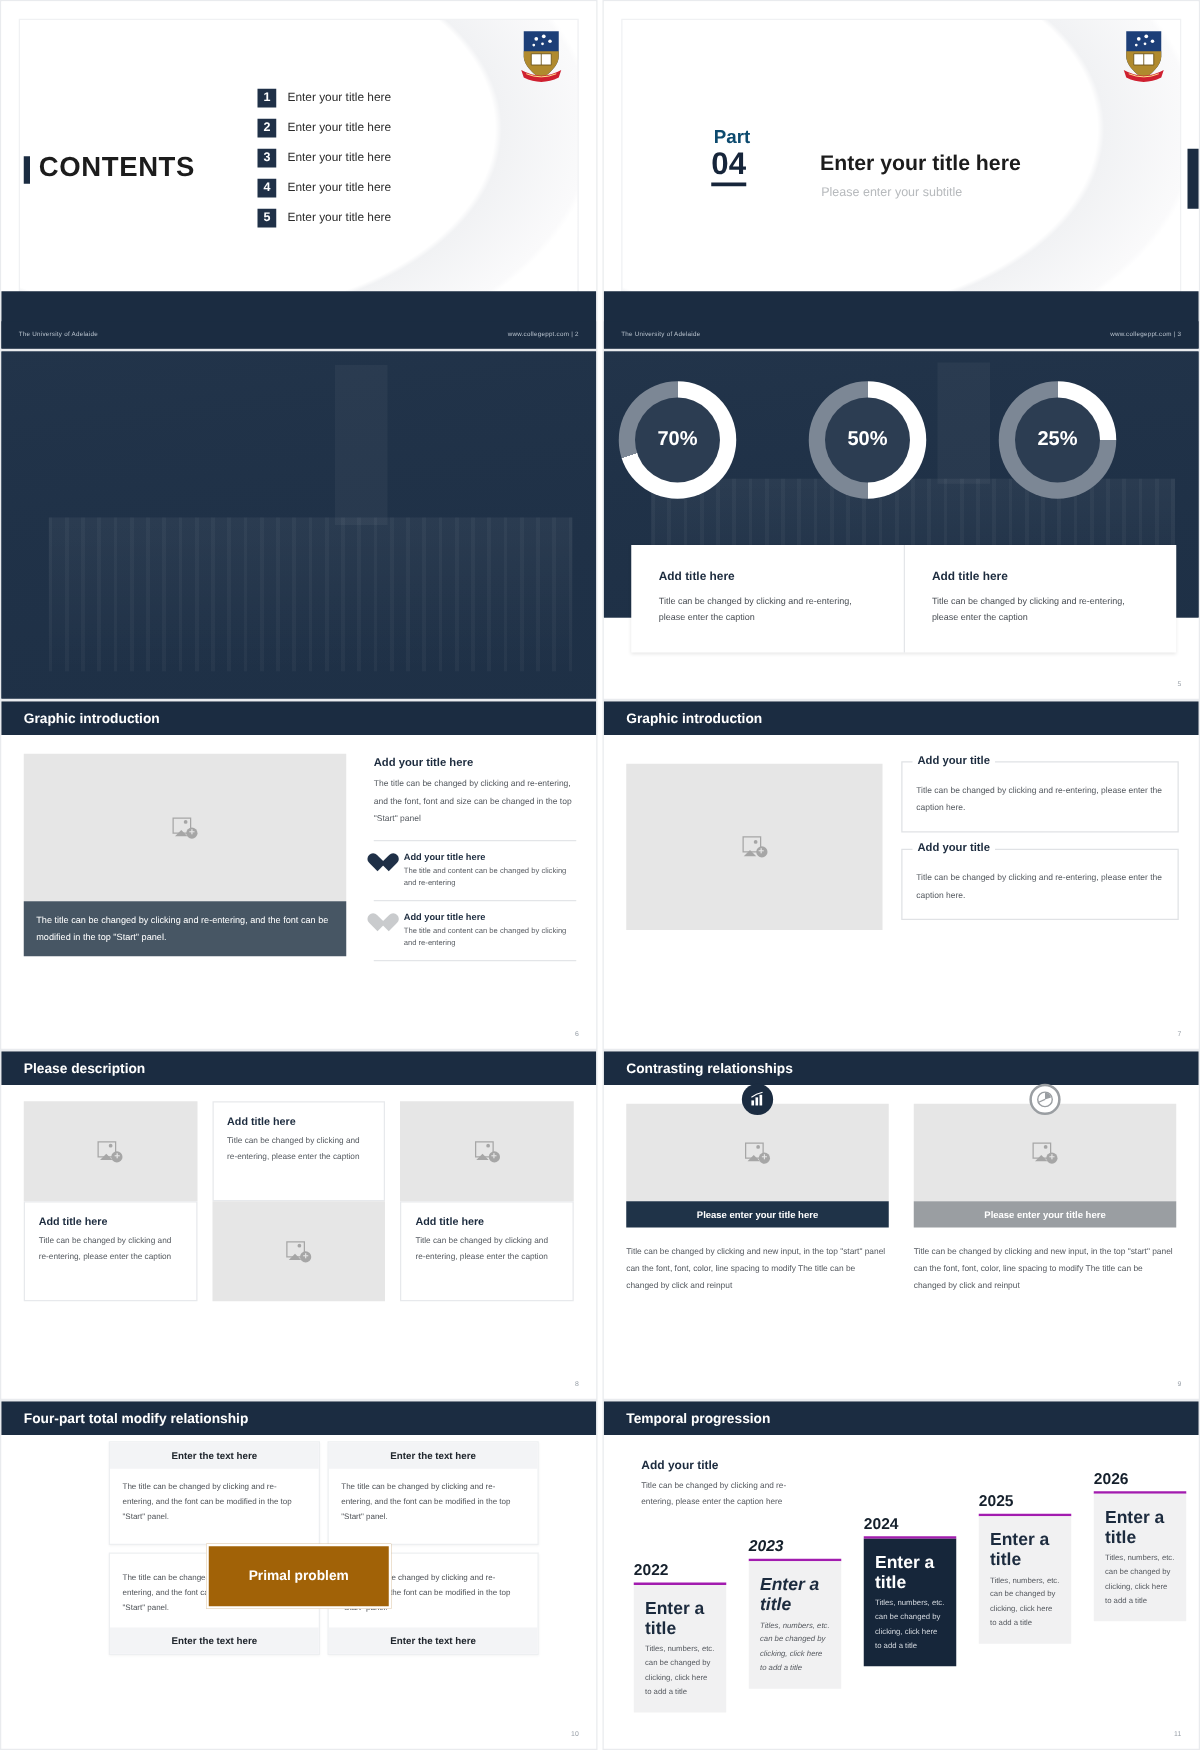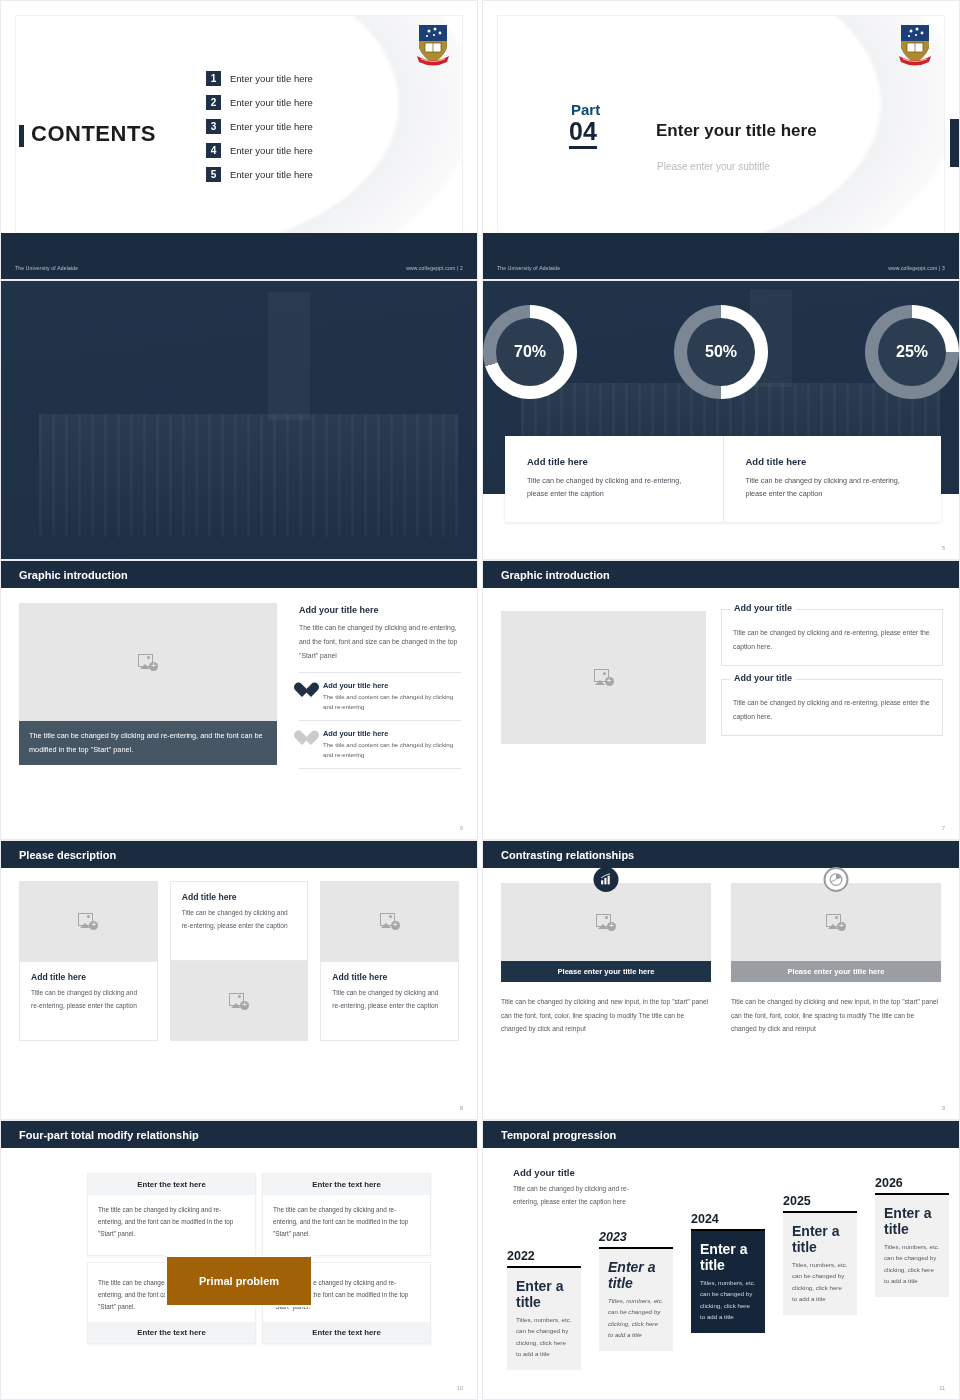--- a/index.html
+++ b/index.html
@@ -28,34 +28,34 @@
   .contents-tick { position:absolute; left:18px; top:124px; width:5px; height:22px; background:#1b2c41; }
   .contents-word { position:absolute; left:30px; top:120px; font-size:22px; font-weight:bold; color:#1c1c1c; letter-spacing:.5px; }
   .toc { position:absolute; left:205px; top:70px; display:flex; flex-direction:column; gap:9px; }
   .toc-row { display:flex; align-items:center; gap:9px; }
   .toc-num { width:15px; height:15px; background:#1f3047; color:#fff; font-size:10px; font-weight:bold; display:flex; align-items:center; justify-content:center; }
   .toc-lbl { font-size:9.5px; color:#2b2b2b; }
 
   .part-word { position:absolute; left:88px; top:100px; font-size:15px; font-weight:bold; color:#0c4a6e; }
   .part-num { position:absolute; left:86px; top:118px; font-size:25px; font-weight:bold; color:#16253a; border-bottom:3px solid #16253a; padding-bottom:2px; line-height:1; }
   .part-title { position:absolute; left:173px; top:120px; font-size:17px; font-weight:bold; color:#1c1c1c; }
-  .part-sub { position:absolute; left:174px; top:148px; font-size:10px; color:#b7babd;margin-top:12px; }
+  .part-sub { position:absolute; left:174px; top:148px; font-size:10px; color:#b7babd; }
 
   
   .photo { position:absolute; left:0; top:0; right:0; bottom:0;
     background:
       linear-gradient(180deg, rgba(30,48,70,.90), rgba(30,48,70,.94)),
       linear-gradient(170deg,#46586f 0%,#36485f 35%,#2b3c52 70%,#24364b 100%); }
   .photo::before { content:""; position:absolute; left:56%; top:4%; width:9%; height:46%; background:rgba(255,255,255,.045); }
   .photo::after { content:""; position:absolute; left:8%; top:48%; right:4%; height:44%;
     background:repeating-linear-gradient(90deg, rgba(255,255,255,.035) 0 3px, rgba(0,0,0,0) 3px 13px),
                linear-gradient(180deg, rgba(255,255,255,.05), rgba(255,255,255,0)); }
 
   
-  .donut-wrap { position:absolute; left:0; right:0; top:24px; display:flex; justify-content:space-between; gap:46px; }
+  .donut-wrap { position:absolute; left:12px; right:0; top:24px; display:flex; justify-content:flex-start; gap:58px; }
   .donut { width:94px; height:94px; border-radius:50%; display:flex; align-items:center; justify-content:center; position:relative; }
   .donut .hole { width:68px; height:68px; border-radius:50%; background:#2c3d52; display:flex; align-items:center; justify-content:center; }
   .donut .val { color:#fff; font-size:16px; font-weight:bold; }
   .cards { position:absolute; left:22px; right:18px; top:155px; height:86px; background:#fff; display:flex; box-shadow:0 1px 3px rgba(0,0,0,.10); }
   .card-col { flex:1; padding:20px 22px; }
   .card-col + .card-col { border-left:1px solid #e4e6e9; }
   .card-col h4 { font-size:9.5px; color:#1c2b3e; margin-bottom:7px; }
   .card-col p { font-size:7.2px; color:#4a4f55; line-height:1.85; }
   .pagenum { position:absolute; right:14px; bottom:8px; font-size:5.5px; color:#9aa1a9; }
 
@@ -107,36 +107,36 @@
   .badge { position:absolute; left:50%; top:-12px; transform:translateX(-50%); width:25px; height:25px; border-radius:50%; display:flex; align-items:center; justify-content:center; z-index:2; }
   .badge.dark { background:#1b2c41; }
   .badge.gray { background:#fff; border:2px solid #9a9ea2; }
   .s9-img { height:78px; margin-top:4px; }
   .s9-bar { color:#fff; font-size:7.6px; font-weight:bold; text-align:center; padding:6px 0; }
   .s9-bar.dark { background:#1f3348; }
   .s9-bar.gray { background:#9a9ea2; }
   .s9-p { font-size:6.7px; color:#54595f; line-height:2.05; margin-top:13px; }
 
   
-  .s10-wrap { position:absolute; left:46px; right:46px; top:52px;padding-left:40px; }
+  .s10-wrap { position:absolute; left:46px; right:46px; top:32px;padding-left:40px; }
   .s10-row { display:flex; gap:6px; }
   .quad { flex:1; background:#fff; border:1px solid #edeff1; box-shadow:0 1px 2px rgba(0,0,0,.05); }
   .quad .cap { background:#f3f4f6; font-size:7.8px; font-weight:bold; color:#21272e; text-align:center; padding:6px 0; }
   .quad .txt { padding:9px 10px 14px; font-size:6.4px; color:#4d5season; }
   .quad .txt { color:#4d5156; line-height:1.9; }
   .quadlow .txt { padding:14px 10px 9px; }
   .center-box { position:absolute; left:50%; top:82px; transform:translateX(-50%); width:148px; height:52px; background:#a16207; color:#fff; display:flex; align-items:center; justify-content:center; font-size:11px; font-weight:bold; border:2px solid #fff; z-index:3; }
 
   
   .s11-head { position:absolute; left:30px; top:46px; width:125px; }
   .s11-head h4 { font-size:9.6px; color:#1c2b3e; margin-bottom:5px; }
   .s11-head p { font-size:6.6px; color:#55595f; line-height:1.95; }
   .tl { position:absolute; left:18px; right:14px; top:40px; height:215px; }
   .step { position:absolute; width:74px; }
-  .step .yr { font-size:12.5px; font-weight:bold; color:#15202c; padding-bottom:3px; border-bottom:2px solid #000000; margin-bottom:0; }
+  .step .yr { font-size:12.5px; font-weight:bold; color:#15202c; padding-bottom:3px; border-bottom:2px solid #a21caf; margin-bottom:0; }
   .step .bx { padding:10px 9px; }
   .step .bx h5 { font-size:14px; font-weight:bold; margin-bottom:4px; }
   .step .bx p { font-size:6.2px; line-height:1.85; }
   .step.light .bx { background:#f1f1f2; }
   .step.light .bx h5 { color:#1c2b3e; } .step.light .bx p { color:#55595f; }
   .step.dark .bx { background:#16263a; } .step.dark .bx h5 { color:#fff; } .step.dark .bx p { color:#d4d9df; }
 </style>
 </head>
 <body>
 

